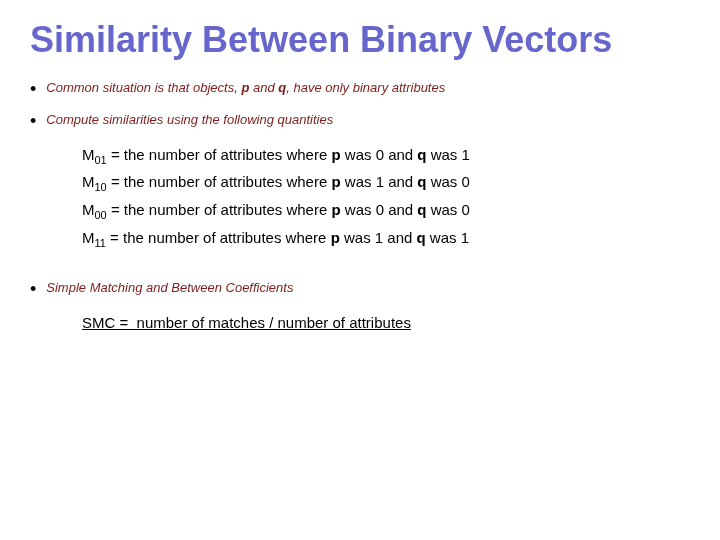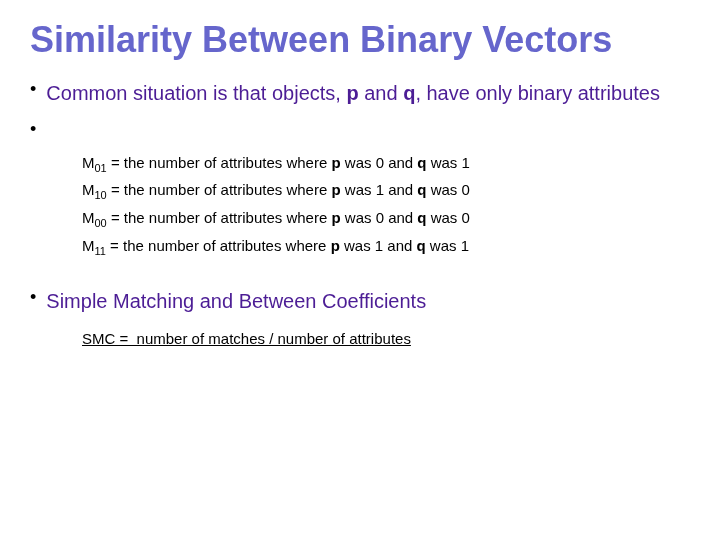--- a/index.html
+++ b/index.html
@@ -32,23 +32,24 @@
       margin-bottom: 10px;
     }
     .bullet {
       font-size: 18px;
       margin-right: 10px;
       margin-top: 1px;
       flex-shrink: 0;
       color: #000;
     }
     .bullet-text {
-      font-size: 20px;
-      color: #4c1d95;
+      font-size: 13px;
+      color: #7f1d1d;
       line-height: 1.5;
+      font-style: italic;
     }
     .bullet-text b {
       font-weight: bold;
     }
     .indented-block {
       margin-left: 52px;
       margin-bottom: 26px;
     }
     .indented-line {
       font-size: 15px;
@@ -85,20 +86,23 @@
 
   <div class="bullet-section">
     <span class="bullet">•</span>
     <span class="bullet-text">
       Common situation is that objects, <b>p</b> and <b>q</b>, have only binary attributes
     </span>
   </div>
 
   <div class="bullet-section">
     <span class="bullet">•</span>
+    <span class="bullet-text">
+      Compute similarities using the following quantities
+    </span>
   </div>
 
   <div class="indented-block">
     <div class="indented-line">
       M<sub>01</sub> = the number of attributes where <b>p</b> was 0 and <b>q</b> was 1
     </div>
     <div class="indented-line">
       M<sub>10</sub> = the number of attributes where <b>p</b> was 1 and <b>q</b> was 0
     </div>
     <div class="indented-line">

